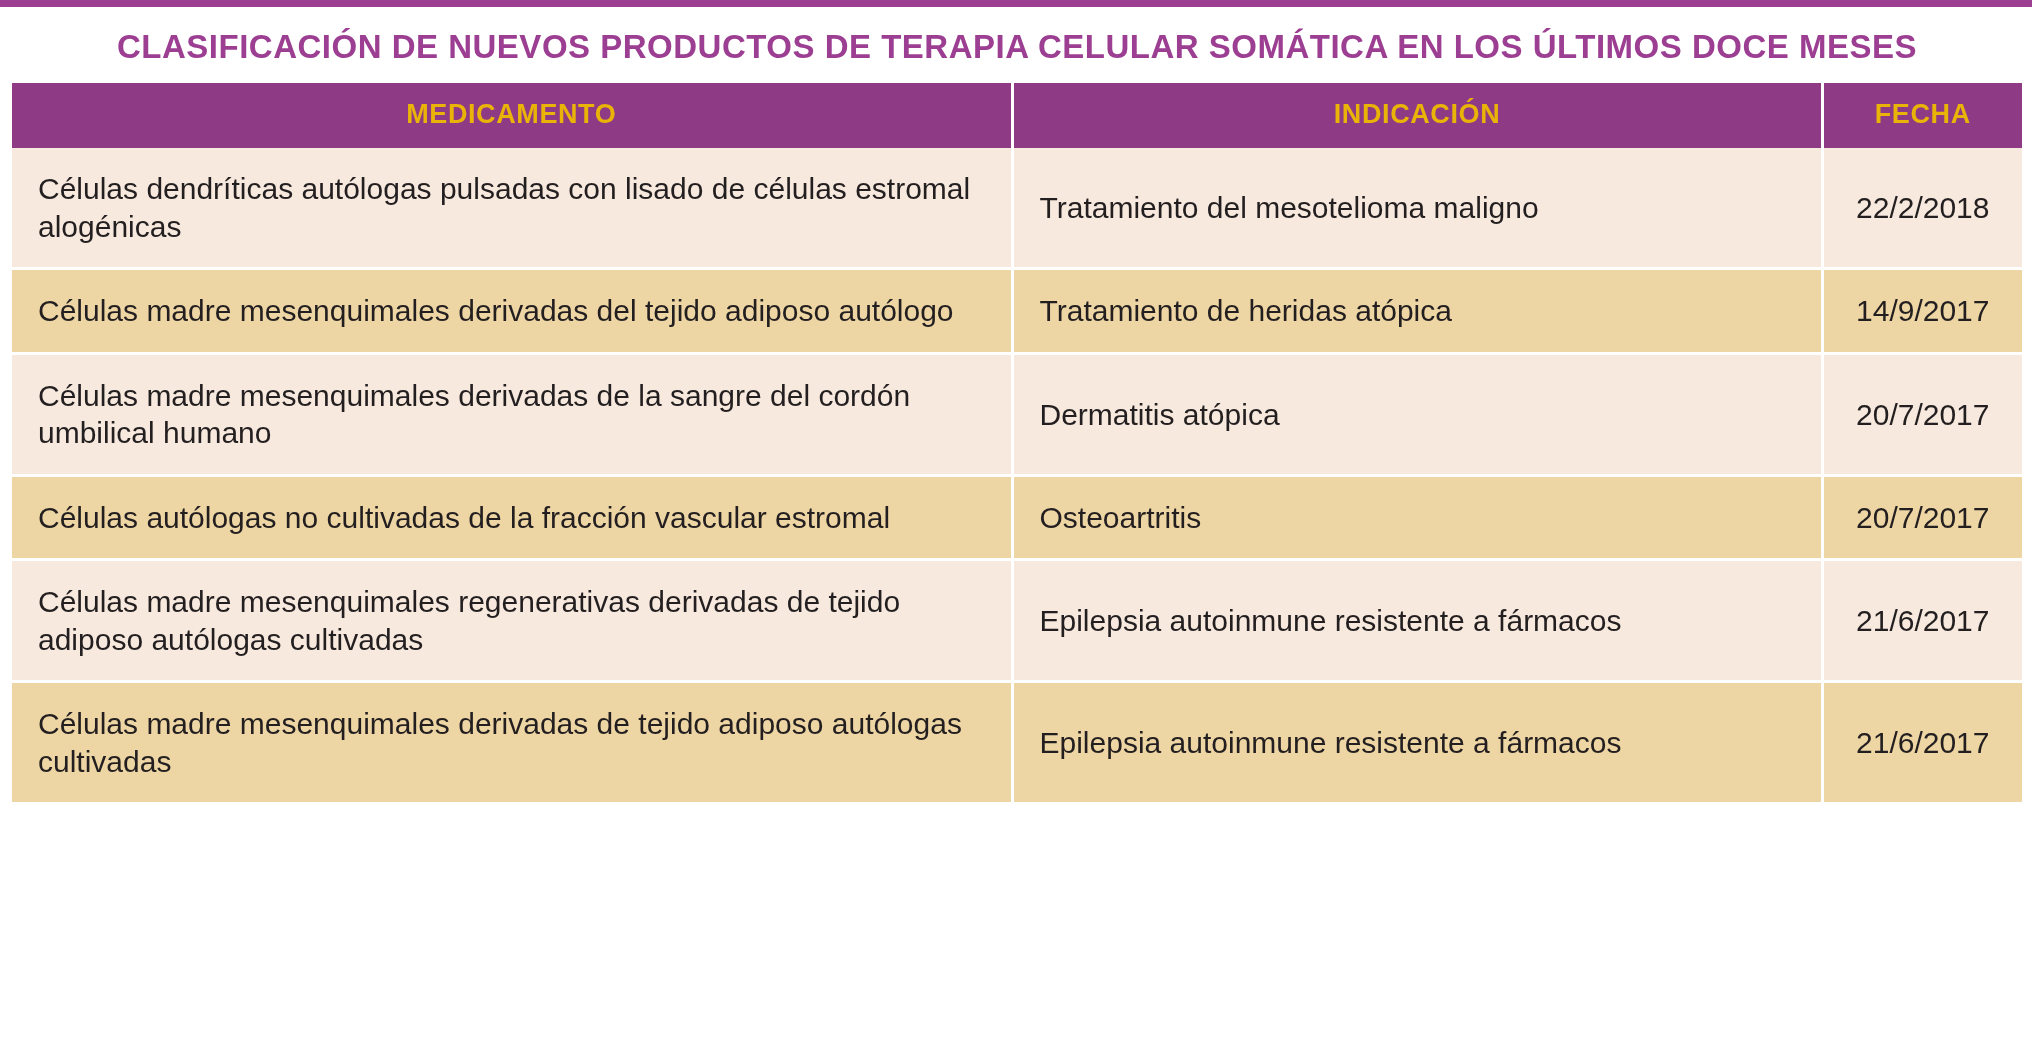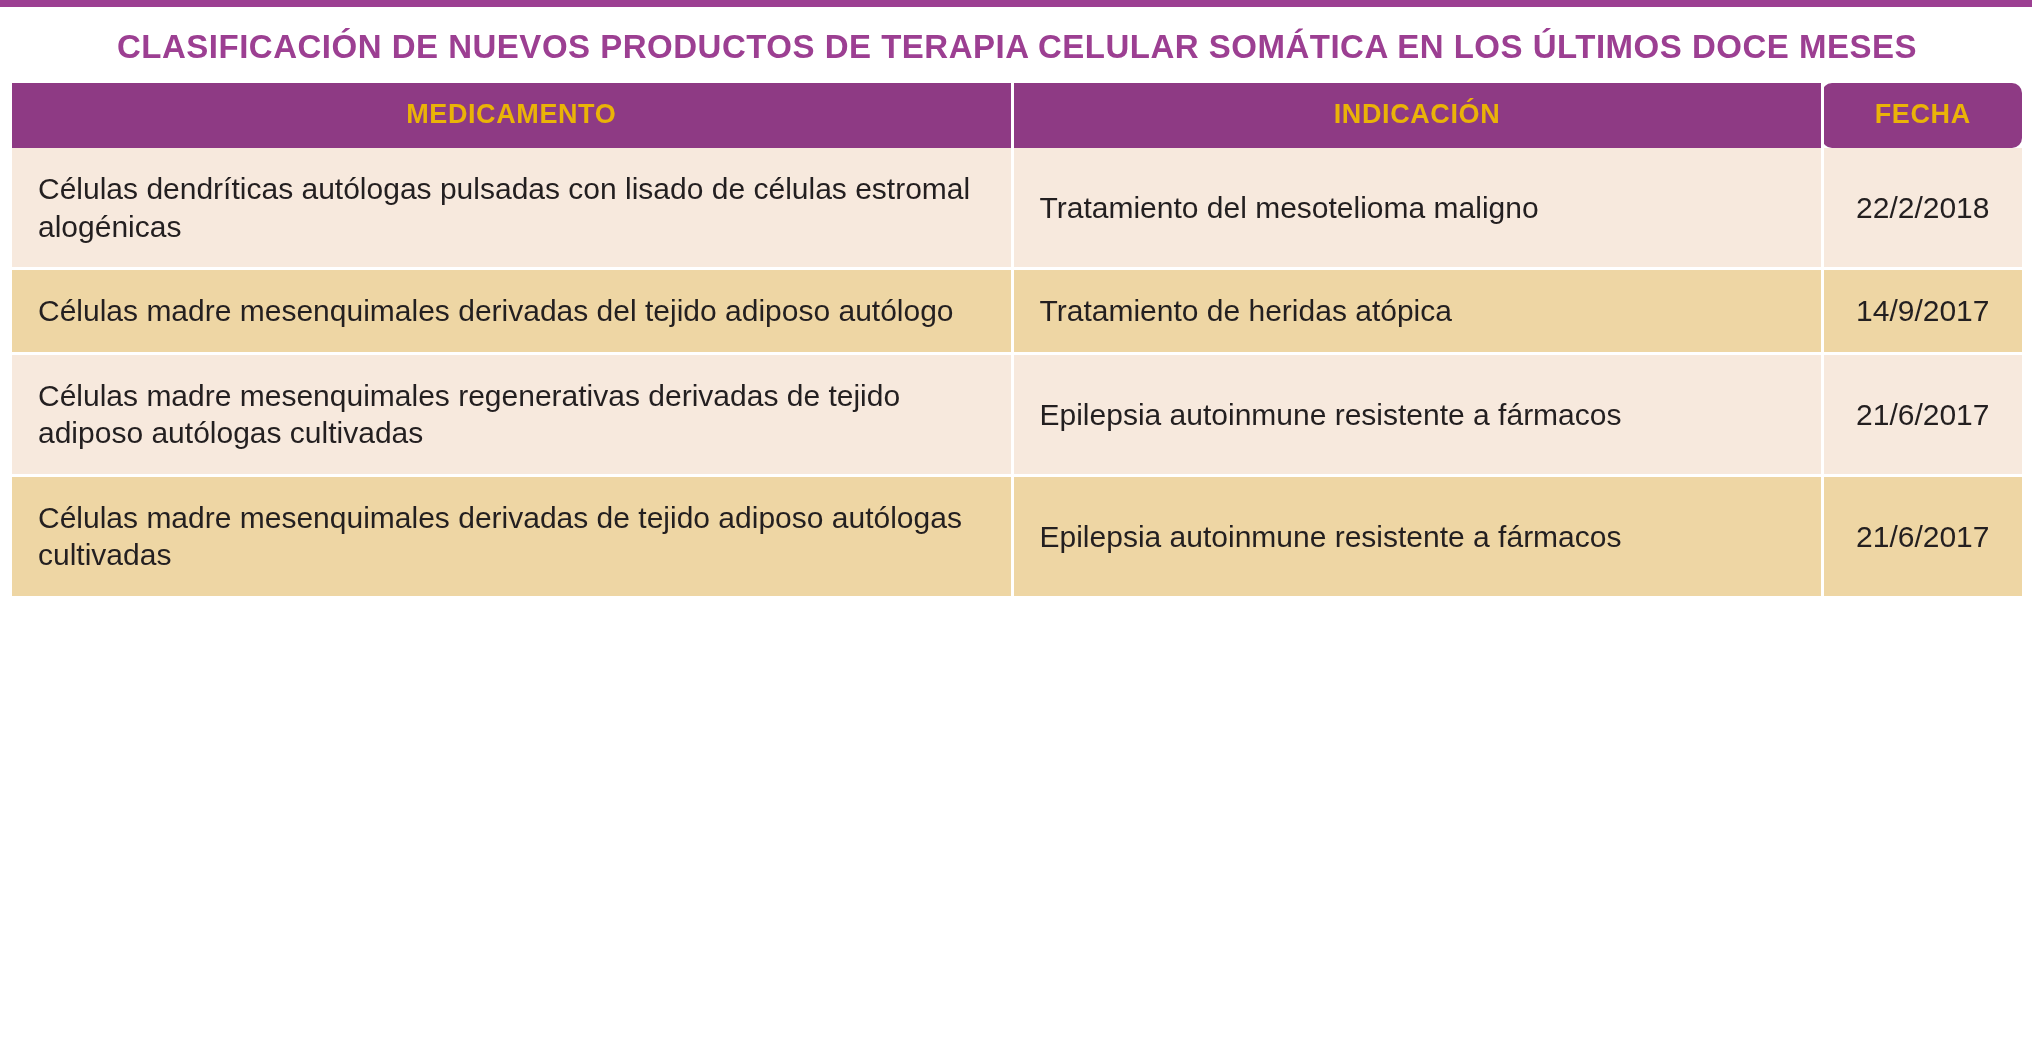--- a/index.html
+++ b/index.html
@@ -40,21 +40,21 @@
   .col-head {
     background: #8e3a84;
     color: #eab308;
     font-weight: bold;
     font-size: 27px;
     letter-spacing: 0.6px;
     text-align: center;
     padding: 16px 8px 18px 8px;
     border-right: 3px solid #ffffff;
   }
-  .col-head.last { border-right: none; border-radius: 10px; }
+  .col-head.last { border-right: none; }
   td.cell {
     font-size: 30px;
     color: #231f20;
     padding: 22px 18px 22px 26px;
     vertical-align: middle;
     line-height: 1.25;
     border-right: 3px solid #ffffff;
     border-bottom: 3px solid #ffffff;
   }
   td.cell.last { border-right: none; }
@@ -96,20 +96,30 @@
         <td class="cell">Células dendríticas autólogas pulsadas con lisado de células estromal alogénicas</td>
         <td class="cell">Tratamiento del mesotelioma maligno</td>
         <td class="cell date last">22/2/2018</td>
       </tr>
       <tr class="row-dark">
         <td class="cell">Células madre mesenquimales derivadas del tejido adiposo autólogo</td>
         <td class="cell">Tratamiento de heridas atópica</td>
         <td class="cell date last">14/9/2017</td>
       </tr>
       <tr class="row-light">
+        <td class="cell">Células madre mesenquimales derivadas de la sangre del cordón umbilical humano</td>
+        <td class="cell">Dermatitis atópica</td>
+        <td class="cell date last">20/7/2017</td>
+      </tr>
+      <tr class="row-dark">
+        <td class="cell">Células autólogas no cultivadas de la fracción vascular estromal</td>
+        <td class="cell">Osteoartritis</td>
+        <td class="cell date last">20/7/2017</td>
+      </tr>
+      <tr class="row-light">
         <td class="cell">Células madre mesenquimales regenerativas derivadas de tejido adiposo autólogas cultivadas</td>
         <td class="cell">Epilepsia autoinmune resistente a fármacos</td>
         <td class="cell date last">21/6/2017</td>
       </tr>
       <tr class="row-dark">
         <td class="cell">Células madre mesenquimales derivadas de tejido adiposo autólogas cultivadas</td>
         <td class="cell">Epilepsia autoinmune resistente a fármacos</td>
         <td class="cell date last">21/6/2017</td>
       </tr>
     </tbody>

